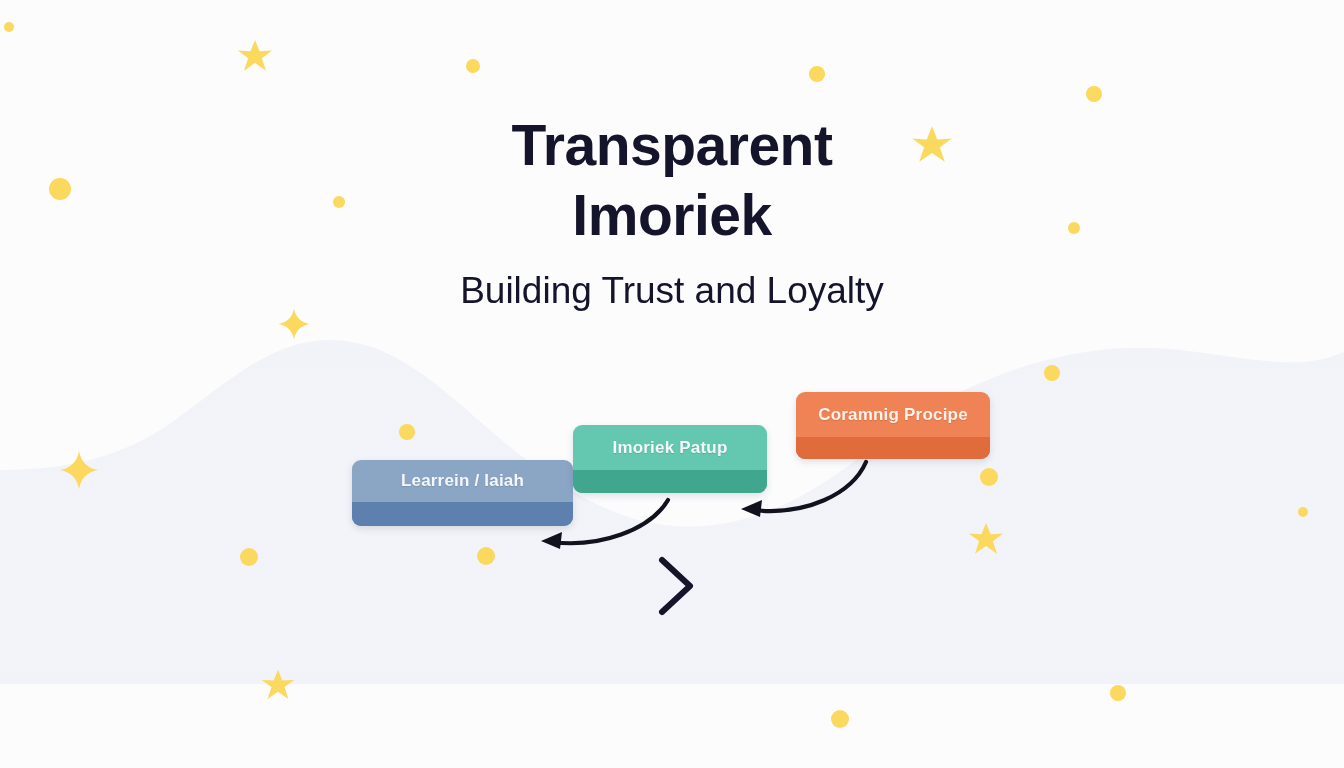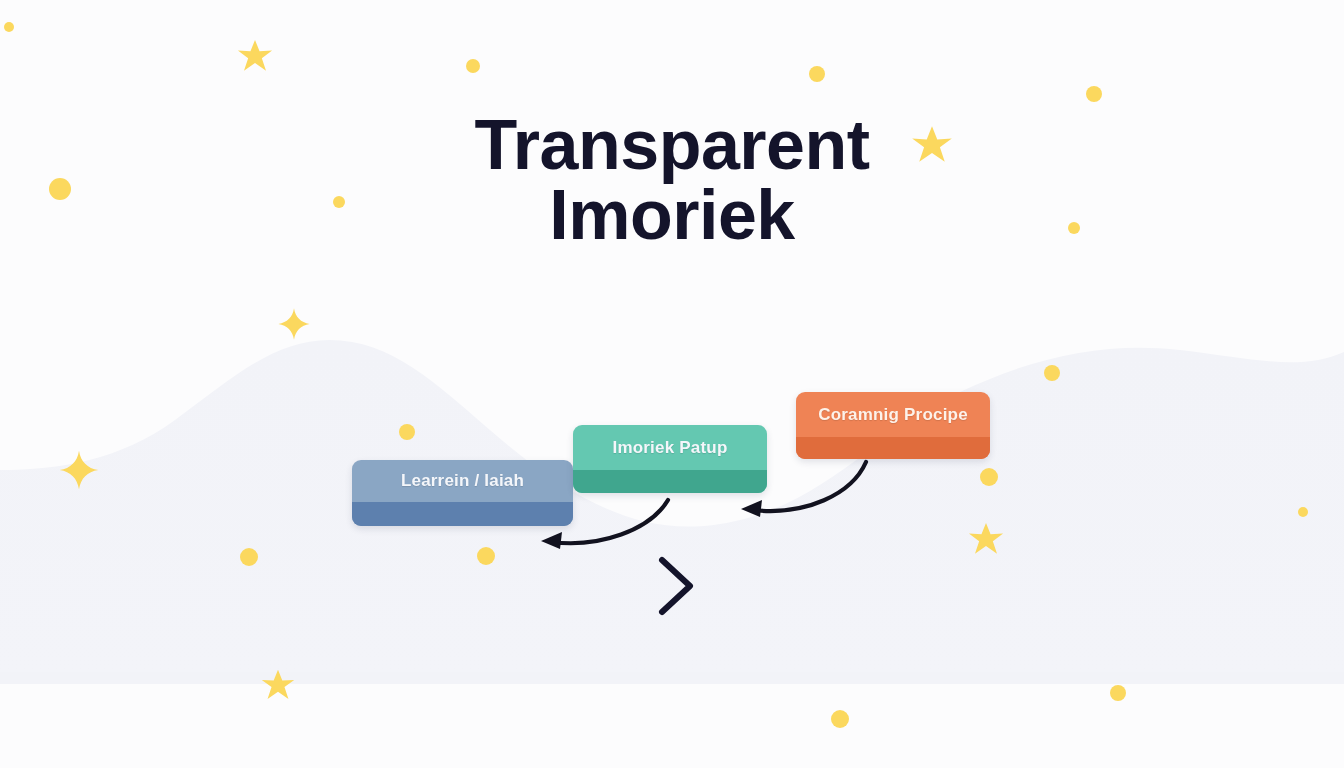--- a/index.html
+++ b/index.html
@@ -15,21 +15,21 @@
   .bg-svg{position:absolute;left:0;top:0;width:1344px;height:768px;}
   .deco-layer{position:absolute;left:0;top:0;width:1344px;height:768px;pointer-events:none;}
 
   .dot{position:absolute;border-radius:50%;background:#fbd85e;}
   .spark{position:absolute;}
 
   
   .headings{position:absolute;left:0;top:110px;width:1344px;text-align:center;}
   .title{
     color:#14142b;
-    font-size:70px;
+    font-size:57px;
     font-weight:700;
     line-height:70px;
     letter-spacing:-0.5px;
     margin:0;
   }
   .subtitle{
     color:#14142b;
     font-size:37px;
     font-weight:400;
     line-height:46px;
@@ -100,20 +100,21 @@
              C 1250,358 1300,372 1344,352
              L1344,684 L0,684 Z" fill="url(#panelGrad)"></path>
     <path d="M0,672 L1344,672 L1344,684 L0,684 Z" fill="#f2f3f8"></path>
   </svg>
 
   <div class="headings">
     <h1 class="title">
       <span>Transparent</span><br>
       <span>Imoriek</span>
     </h1>
+    <p class="subtitle">Building Trust and Loyalty</p>
   </div>
 
   <div class="deco-layer" id="deco">
       <span class="dot" style="left: 4px; top: 22px; width: 10px; height: 10px; background: rgb(251, 216, 94);"></span>
       <span class="dot" style="left: 466px; top: 59px; width: 14px; height: 14px; background: rgb(251, 216, 94);"></span>
       <span class="dot" style="left: 809px; top: 66px; width: 16px; height: 16px; background: rgb(251, 216, 94);"></span>
       <span class="dot" style="left: 1086px; top: 86px; width: 16px; height: 16px; background: rgb(251, 216, 94);"></span>
       <span class="dot" style="left: 49px; top: 178px; width: 22px; height: 22px; background: rgb(251, 216, 94);"></span>
       <span class="dot" style="left: 333px; top: 196px; width: 12px; height: 12px; background: rgb(251, 216, 94);"></span>
       <span class="dot" style="left: 1068px; top: 222px; width: 12px; height: 12px; background: rgb(251, 216, 94);"></span>

